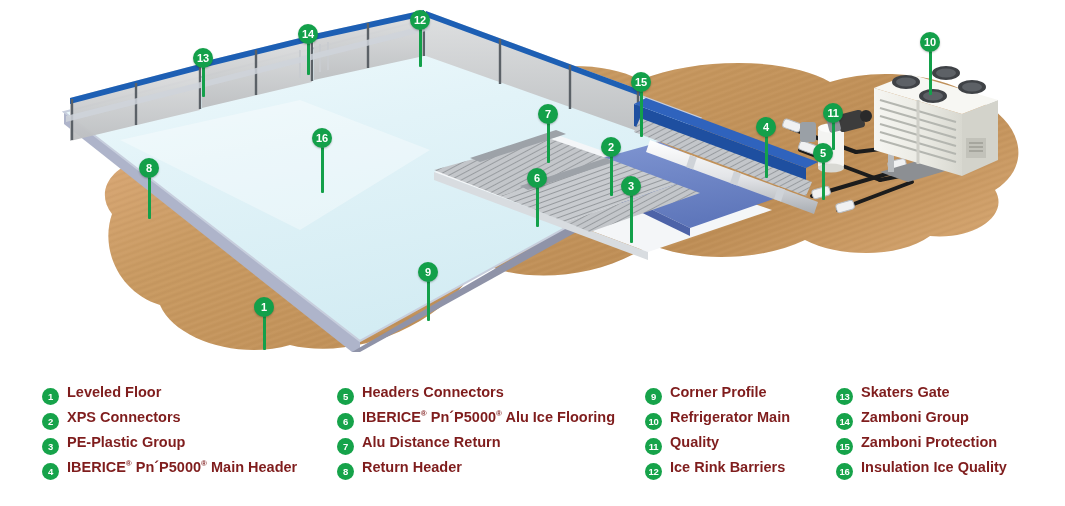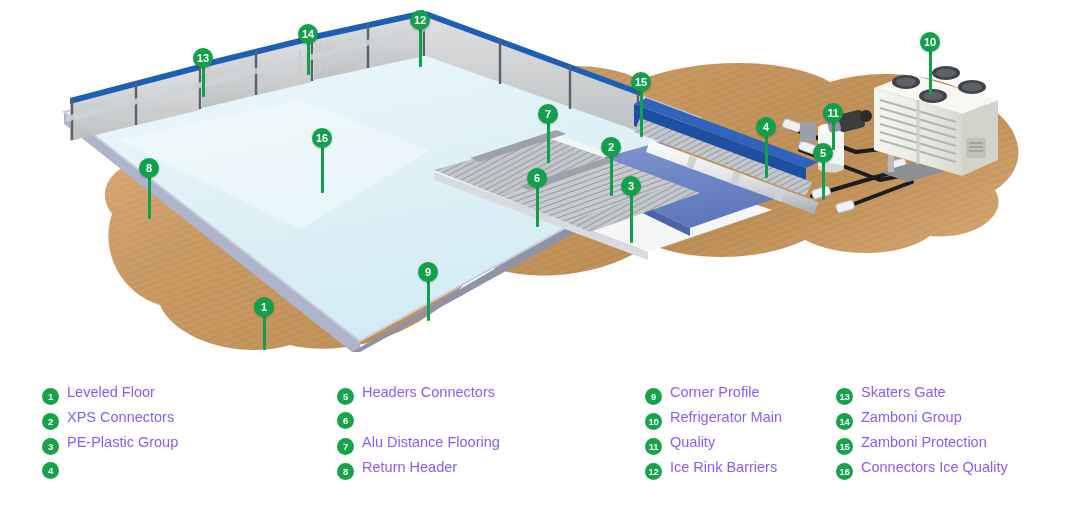--- a/index.html
+++ b/index.html
@@ -91,23 +91,24 @@
     font-weight: bold;
     line-height: 17px;
     text-align: center;
     margin-right: 8px;
     position: relative;
     top: 3px;
     letter-spacing: -0.3px;
   }
   .legend-label {
     font-size: 14.5px;
-    color: #8b5cf6;
+    color: #7f1d1d;
     white-space: nowrap;
     font-family: "Liberation Sans", sans-serif;
+    font-weight: bold;
   }
   .legend-label sup {
     font-size: 8px;
     vertical-align: super;
     line-height: 0;
   }
 </style>
 </head>
 <body>
 
@@ -409,33 +410,35 @@
         <div class="legend-item">
           <div class="legend-badge">2</div>
           <div class="legend-label">XPS Connectors</div>
         </div>
         <div class="legend-item">
           <div class="legend-badge">3</div>
           <div class="legend-label">PE-Plastic Group</div>
         </div>
         <div class="legend-item">
           <div class="legend-badge">4</div>
+          <div class="legend-label">IBERICE<sup>®</sup> Pn´P5000<sup>®</sup> Main Header</div>
         </div>
       </div>
       <div class="legend-col" style="left: 337px;">
         <div class="legend-item">
           <div class="legend-badge">5</div>
           <div class="legend-label">Headers Connectors</div>
         </div>
         <div class="legend-item">
           <div class="legend-badge">6</div>
+          <div class="legend-label">IBERICE<sup>®</sup> Pn´P5000<sup>®</sup> Alu Ice Flooring</div>
         </div>
         <div class="legend-item">
           <div class="legend-badge">7</div>
-          <div class="legend-label">Alu Distance Flooring</div>
+          <div class="legend-label">Alu Distance Return</div>
         </div>
         <div class="legend-item">
           <div class="legend-badge">8</div>
           <div class="legend-label">Return Header</div>
         </div>
       </div>
       <div class="legend-col" style="left: 645px;">
         <div class="legend-item">
           <div class="legend-badge">9</div>
           <div class="legend-label">Corner Profile</div>
@@ -461,18 +464,18 @@
         <div class="legend-item">
           <div class="legend-badge">14</div>
           <div class="legend-label">Zamboni Group</div>
         </div>
         <div class="legend-item">
           <div class="legend-badge">15</div>
           <div class="legend-label">Zamboni Protection</div>
         </div>
         <div class="legend-item">
           <div class="legend-badge">16</div>
-          <div class="legend-label">Connectors Ice Quality</div>
+          <div class="legend-label">Insulation Ice Quality</div>
         </div>
       </div>
     </div>
 
 </div>
 
 </body></html>

